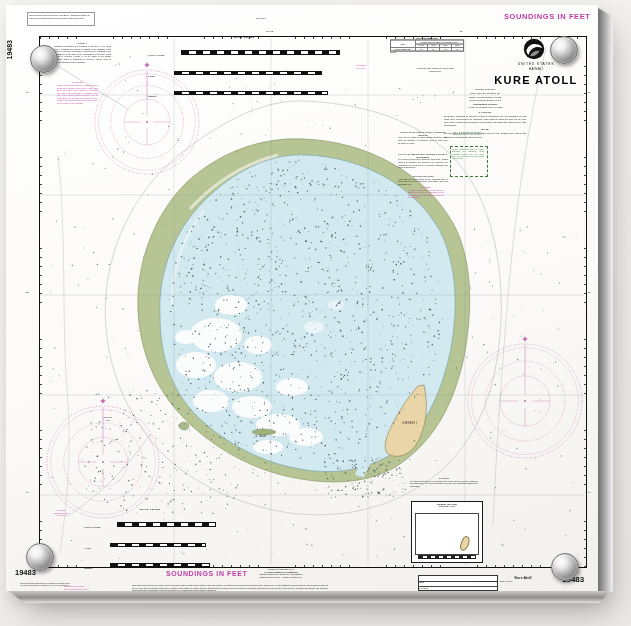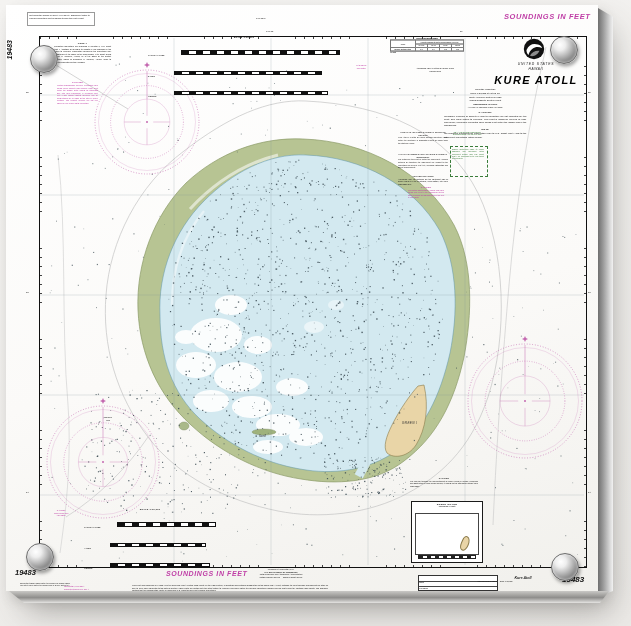--- a/index.html
+++ b/index.html
@@ -1,17 +1,17 @@
 <!DOCTYPE html>
 <html style="--magenta: #bf3ea6; --rose: #c468b0; --reef: #b7c493; --lagoon: #d3e9f0; --sand: #e9d5a7; --green_note: #3a7d3a;"><head>
 <meta charset="utf-8">
 <style>
   html,body{margin:0;padding:0;}
   body{width:631px;height:626px;overflow:hidden;background:#f1f0ee;font-family:"Liberation Sans",sans-serif;}
-  .scene{position:relative;width:631px;height:626px;background:linear-gradient(160deg,#f4f3f1,#eceae7);font-style:italic;}
+  .scene{position:relative;width:631px;height:626px;background:linear-gradient(160deg,#f4f3f1,#eceae7);}
   
   .panel{position:absolute;left:6px;top:5px;width:592px;height:586px;
     background:linear-gradient(165deg,#ffffff 0%,#fbfaf8 55%,#f1f0ec 100%);
     box-shadow:16px 22px 30px -4px rgba(70,68,64,.45), 6px 8px 12px rgba(70,68,64,.22);}
   .edge-right{position:absolute;left:598px;top:8px;width:15px;height:589px;
     background:linear-gradient(90deg,#6f6f6f,#9b9b9b 35%,#d9d9d9 80%,#f2f2f2);
     clip-path:polygon(0 0,100% 1.5%,100% 99%,0 100%);}
   .edge-bottom{position:absolute;left:9px;top:591px;width:600px;height:12px;
     background:linear-gradient(180deg,#c9c8c5,#8f8e8c 55%,#e5e4e2);
     clip-path:polygon(0 0,100% 0,98.5% 100%,2.5% 100%);}

